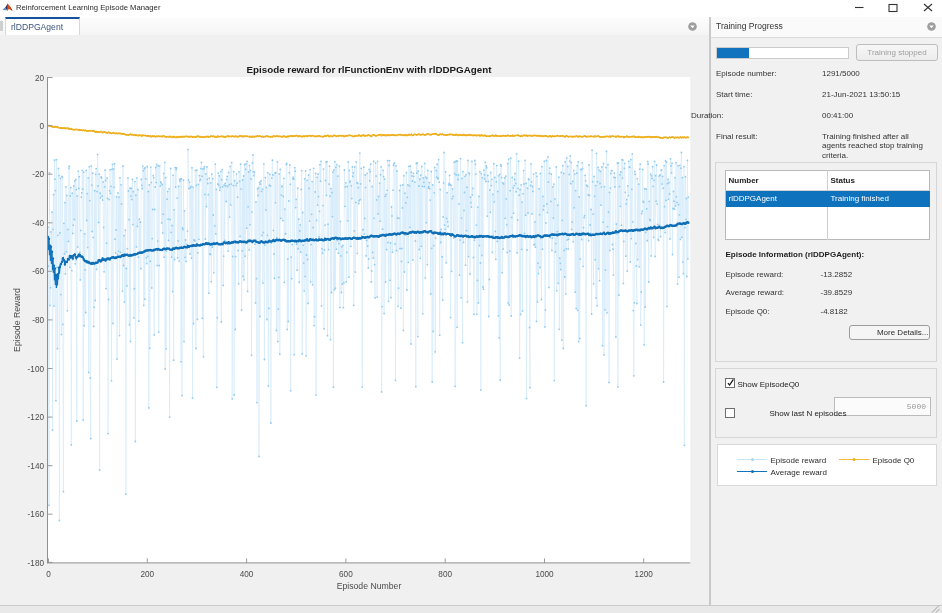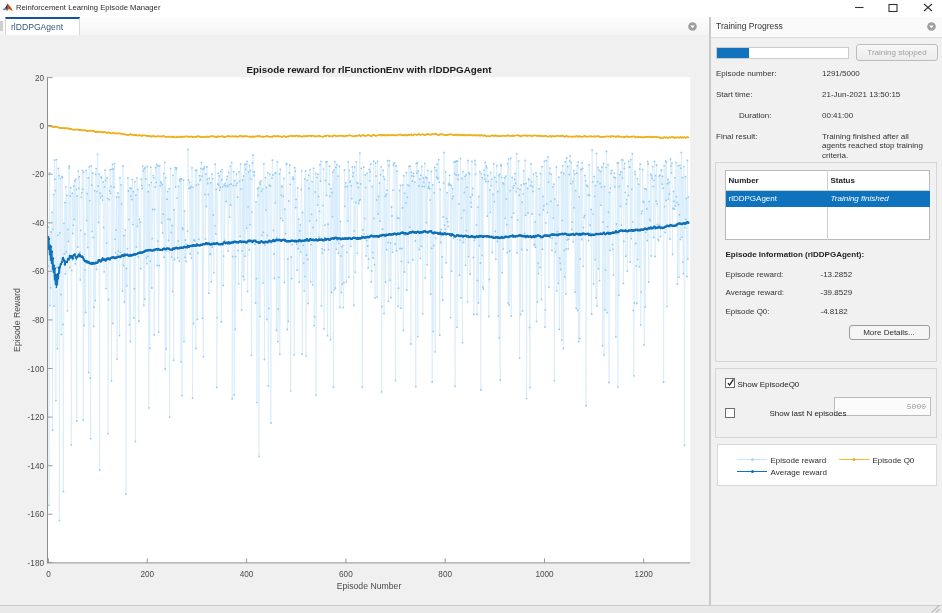--- a/index.html
+++ b/index.html
@@ -112,44 +112,44 @@
 
 <div class="abs" style="left:716px;top:46.5px;width:133px;height:12px;background:#fff;border:1px solid #cbcbcb;box-sizing:border-box;"></div>
 <div class="abs" style="left:717px;top:47.5px;width:32px;height:10px;background:#1173bd;"></div>
 
 <div class="abs" style="left:856px;top:44px;width:82px;height:17px;background:linear-gradient(#f7f7f7,#ececec);border:1px solid #bdbdbd;border-radius:3px;box-sizing:border-box;text-align:center;line-height:15px;font-size:8px;color:#9e9e9e;">Training stopped</div>
 
 <div class="abs t8" style="left:716px;top:68.5px;">Episode number:</div>
 <div class="abs t8" style="left:822px;top:68.5px;">1291/5000</div>
 <div class="abs t8" style="left:716px;top:89.5px;">Start time:</div>
 <div class="abs t8" style="left:822px;top:89.5px;">21-Jun-2021 13:50:15</div>
-<div class="abs t8" style="left:728px;top:110.5px;padding-left:11px;">Duration:</div>
+<div class="abs t8" style="left:680px;top:110.5px;padding-left:11px;">Duration:</div>
 <div class="abs t8" style="left:822px;top:110.5px;">00:41:00</div>
 <div class="abs t8" style="left:716px;top:131.5px;">Final result:</div>
 <div class="abs t8" style="left:822px;top:131.5px;line-height:9.7px;width:106px;">Training finished after all agents reached stop training criteria.</div>
 
 <div class="abs" style="left:714.5px;top:162px;width:222px;height:199.5px;border:1px solid #d6d6d6;box-sizing:border-box;"></div>
 
 <div class="abs" style="left:725px;top:170px;width:205px;height:70px;background:#fff;border:1px solid #b9b9b9;box-sizing:border-box;"></div>
 <div class="abs" style="left:725px;top:170px;width:205px;height:20.5px;border-bottom:1px solid #cfcfcf;box-sizing:border-box;"></div>
 <div class="abs" style="left:827px;top:170px;width:1px;height:70px;background:#cfcfcf;"></div>
 <div class="abs t8" style="left:728.5px;top:176px;font-weight:bold;color:#222;">Number</div>
 <div class="abs t8" style="left:830.5px;top:176px;font-weight:bold;color:#222;">Status</div>
 <div class="abs" style="left:725.5px;top:190.5px;width:204px;height:16px;background:#0e72bc;"></div>
 <div class="abs t8" style="left:728.5px;top:194px;color:#fff;">rlDDPGAgent</div>
-<div class="abs t8" style="left:830.5px;top:194px;color:#fff;font-style:italic;">Training finished</div>
+<div class="abs t8" style="left:830.5px;top:194px;color:#fff;">Training finished</div>
 
 <div class="abs t8" style="left:725.5px;top:250px;font-weight:bold;color:#1d1d1d;">Episode Information (rlDDPGAgent):</div>
 <div class="abs t8" style="left:725.5px;top:269.5px;">Episode reward:</div>
 <div class="abs t8" style="left:820.5px;top:269.5px;">-13.2852</div>
 <div class="abs t8" style="left:725.5px;top:288px;">Average reward:</div>
 <div class="abs t8" style="left:820.5px;top:288px;">-39.8529</div>
 <div class="abs t8" style="left:725.5px;top:306.5px;">Episode Q0:</div>
 <div class="abs t8" style="left:820.5px;top:306.5px;">-4.8182</div>
-<div class="abs" style="left:848.5px;top:324.5px;width:81px;height:15.5px;border:1px solid #9c9c9c;border-radius:3px;background:#f5f5f5;box-sizing:border-box;text-align:center;line-height:13.5px;font-size:8px;color:#2b2b2b;">More Details...</div>
+<div class="abs" style="left:848.5px;top:324.5px;width:81px;height:15.5px;border:1px solid #9c9c9c;border-radius:3px;background:#f5f5f5;box-sizing:border-box;text-align:right;line-height:13.5px;font-size:8px;color:#2b2b2b;">More Details...</div>
 
 <div class="abs" style="left:714.5px;top:368px;width:222px;height:70px;border:1px solid #d6d6d6;box-sizing:border-box;"></div>
 <div class="abs" style="left:724.5px;top:378px;width:10px;height:10px;background:#fff;border:1px solid #6e6e6e;box-sizing:border-box;"></div>
 <svg class="abs" style="left:724.5px;top:377px" width="12" height="12" viewBox="0 0 12 12">
   <path d="M2.9 6.1 L4.6 8 L8.4 2.3" fill="none" stroke="#1a1a1a" stroke-width="1.3"></path>
 </svg>
 <div class="abs t8" style="left:737.5px;top:379.5px;color:#222;">Show EpisodeQ0</div>
 <div class="abs" style="left:834px;top:396.5px;width:96.5px;height:19px;background:#fbfbfb;border:1px solid #bbb;box-sizing:border-box;"></div>
 <div class="abs" style="left:834px;top:401.5px;width:92px;font-size:8px;color:#9b9b9b;text-align:right;font-family:Liberation Mono, monospace;">5000</div>
 <div class="abs" style="left:724.5px;top:407.5px;width:10px;height:10px;background:#fff;border:1px solid #6e6e6e;box-sizing:border-box;"></div>

